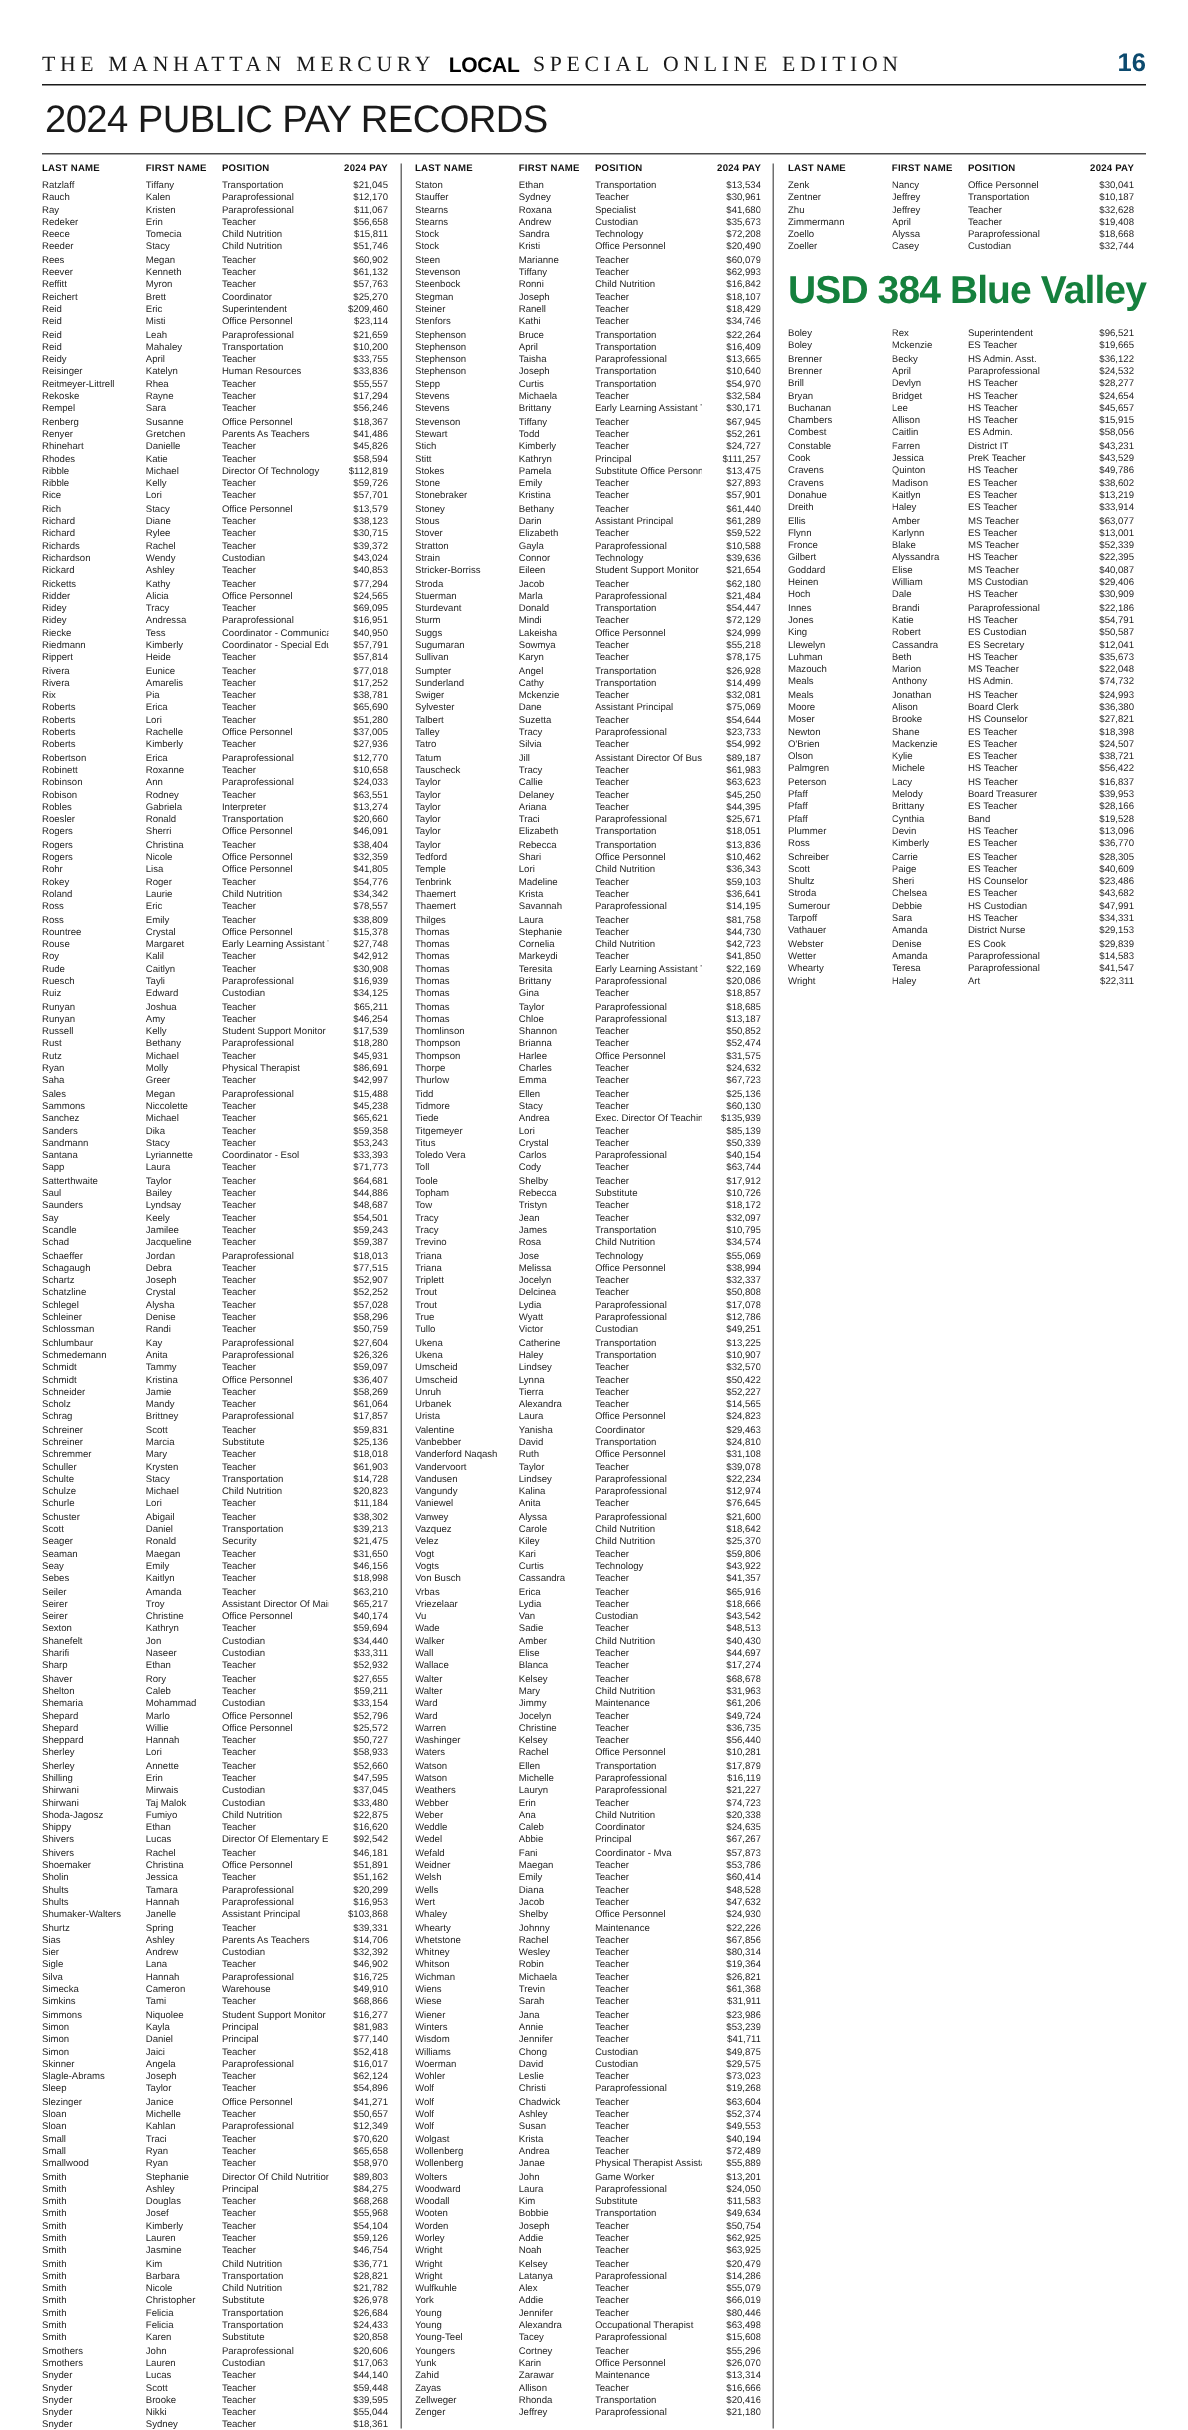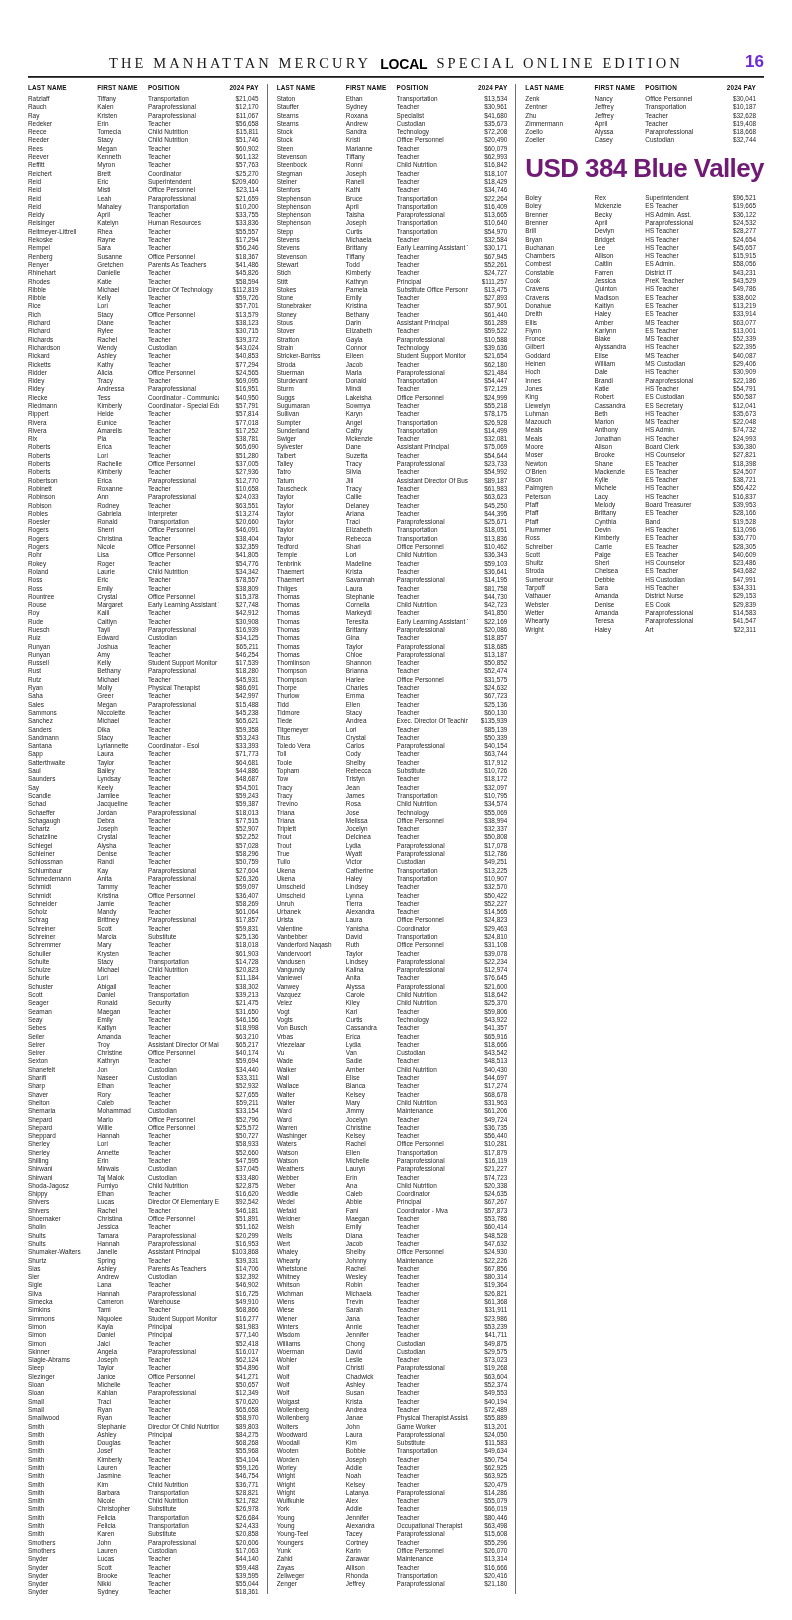--- a/index.html
+++ b/index.html
@@ -22,23 +22,22 @@
     box-sizing: border-box;
     padding: 0 28px;
   }
 
   
   .masthead {
     position: relative;
     height: 52px;
     display: flex;
     align-items: flex-end;
-    justify-content: center;
+    justify-content: flex-start;
     padding-bottom: 4px;
-    margin-top: 20px;
   }
   .masthead-inner {
     display: flex;
     align-items: baseline;
     gap: 9px;
     white-space: nowrap;
   }
   .mast-serif {
     font-family: "Liberation Serif", serif;
     font-size: 14.5px;
@@ -54,21 +53,21 @@
     position: relative;
     top: 1px;
   }
   .page-number {
     position: absolute;
     right: 0;
     bottom: 4px;
     font-family: "Liberation Sans", sans-serif;
     font-weight: bold;
     font-size: 17px;
-    color: #6d28d9;
+    color: #0c4a6e;
   }
   .rule-top {
     border-top: 1.4px solid #1a1a1a;
     margin: 0 0 0 0;
   }
 
   
   .section-title {
     font-family: "Liberation Sans", sans-serif;
     font-size: 25.5px;
@@ -136,41 +135,42 @@
   th.c-first  { width: 22%; }
   th.c-pos    { width: 31%; }
   th.c-pay    { width: 17%; }
 
   
   .district-banner {
     font-family: "Liberation Sans", sans-serif;
     font-size: 26px;
     font-weight: bold;
     letter-spacing: -0.6px;
-    color: #701a75;
+    color: #15803d;
     padding: 10px 0 12px 0;
     line-height: 1.05;
     white-space: nowrap;
   }
 </style>
 </head>
 <body>
 
 <div class="page">
 
   <div class="masthead">
     <div class="masthead-inner">
       <span class="mast-serif">THE MANHATTAN MERCURY</span>
       <span class="mast-local">LOCAL</span>
       <span class="mast-serif">SPECIAL ONLINE EDITION</span>
     </div>
     <span class="page-number">16</span>
   </div>
   <div class="rule-top"></div>
 
+  <div class="section-title">2024 PUBLIC PAY RECORDS</div>
   <div class="rule-under-title"></div>
 
   <div class="columns">
 
     <div class="col">
       <table class="pay">
         <thead>
           <tr>
             <th class="c-last">LAST NAME</th>
             <th class="c-first">FIRST NAME</th>

